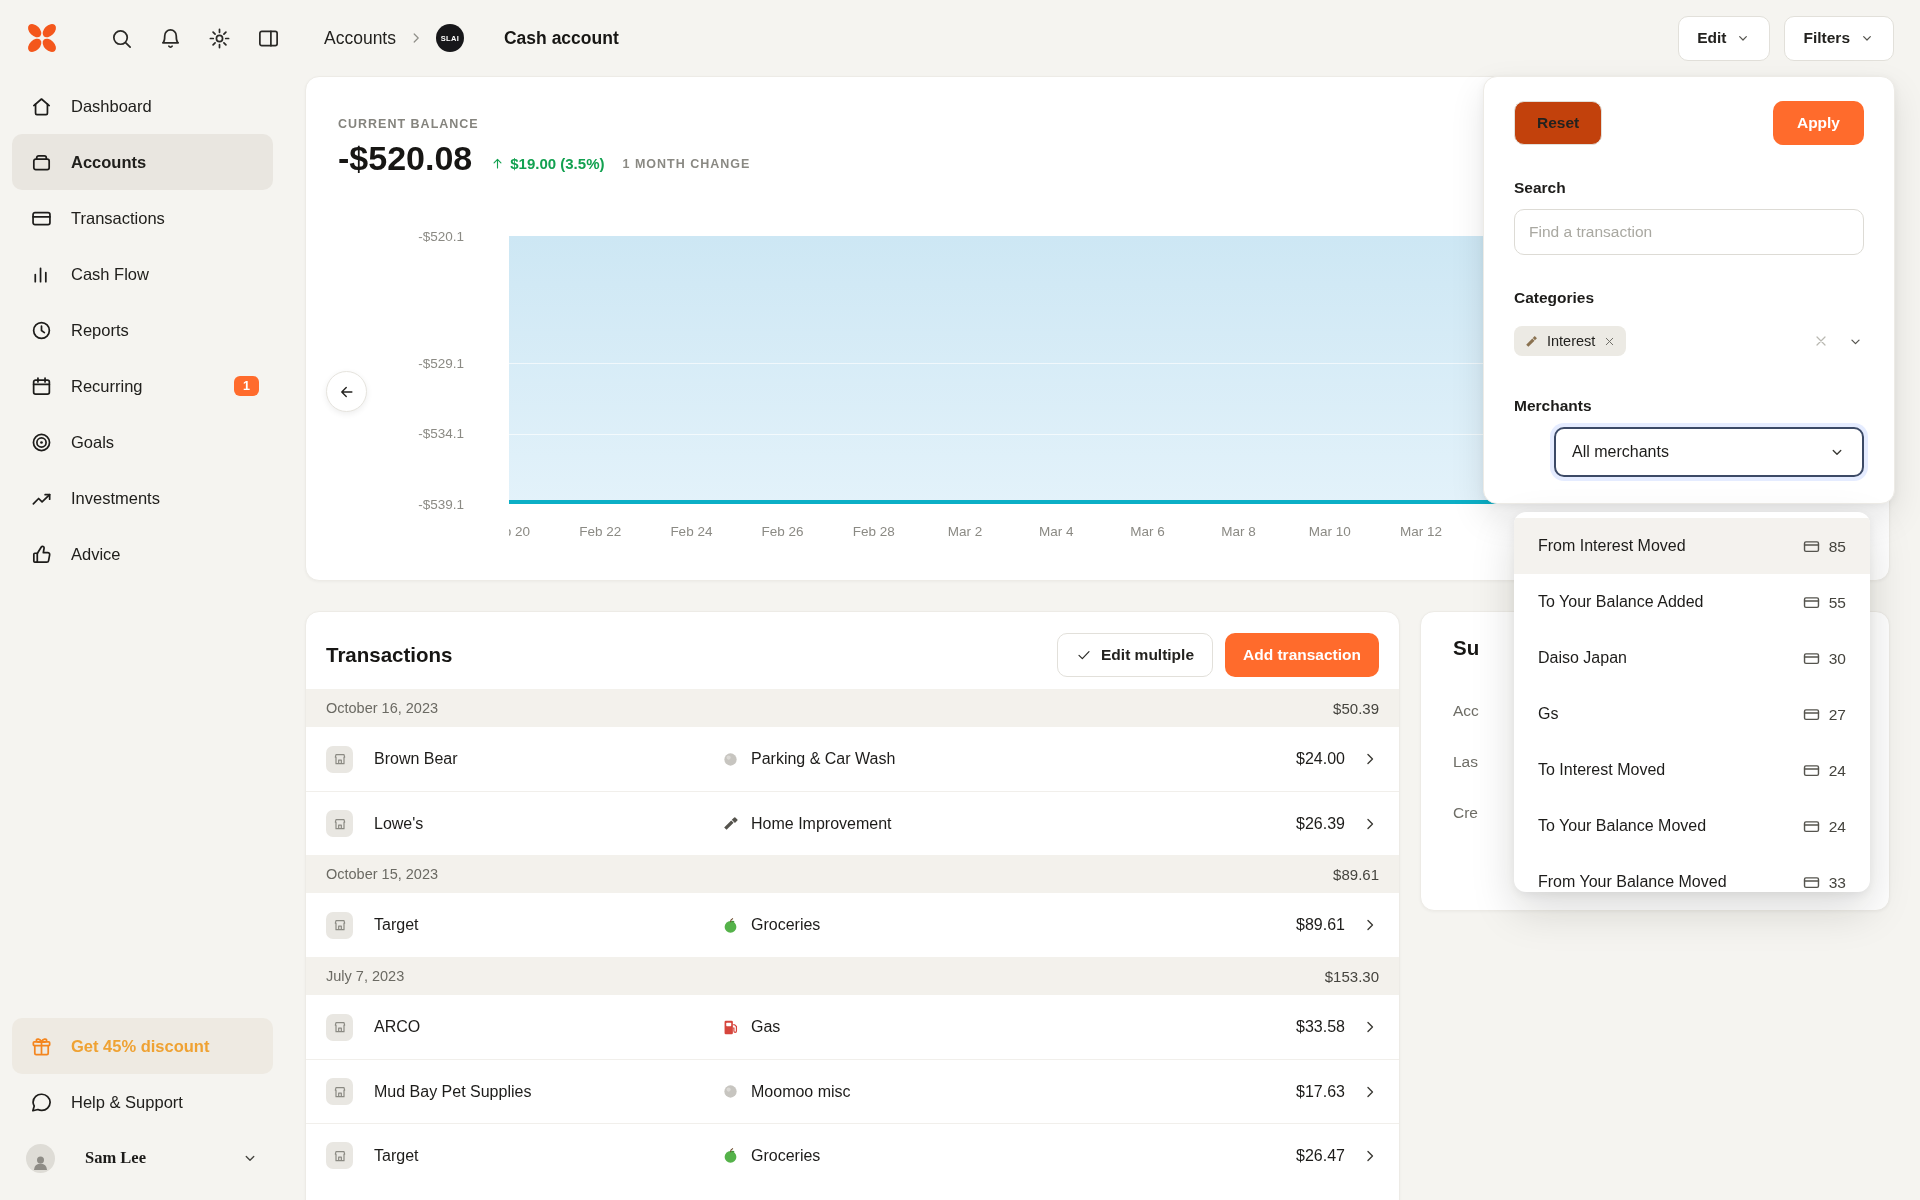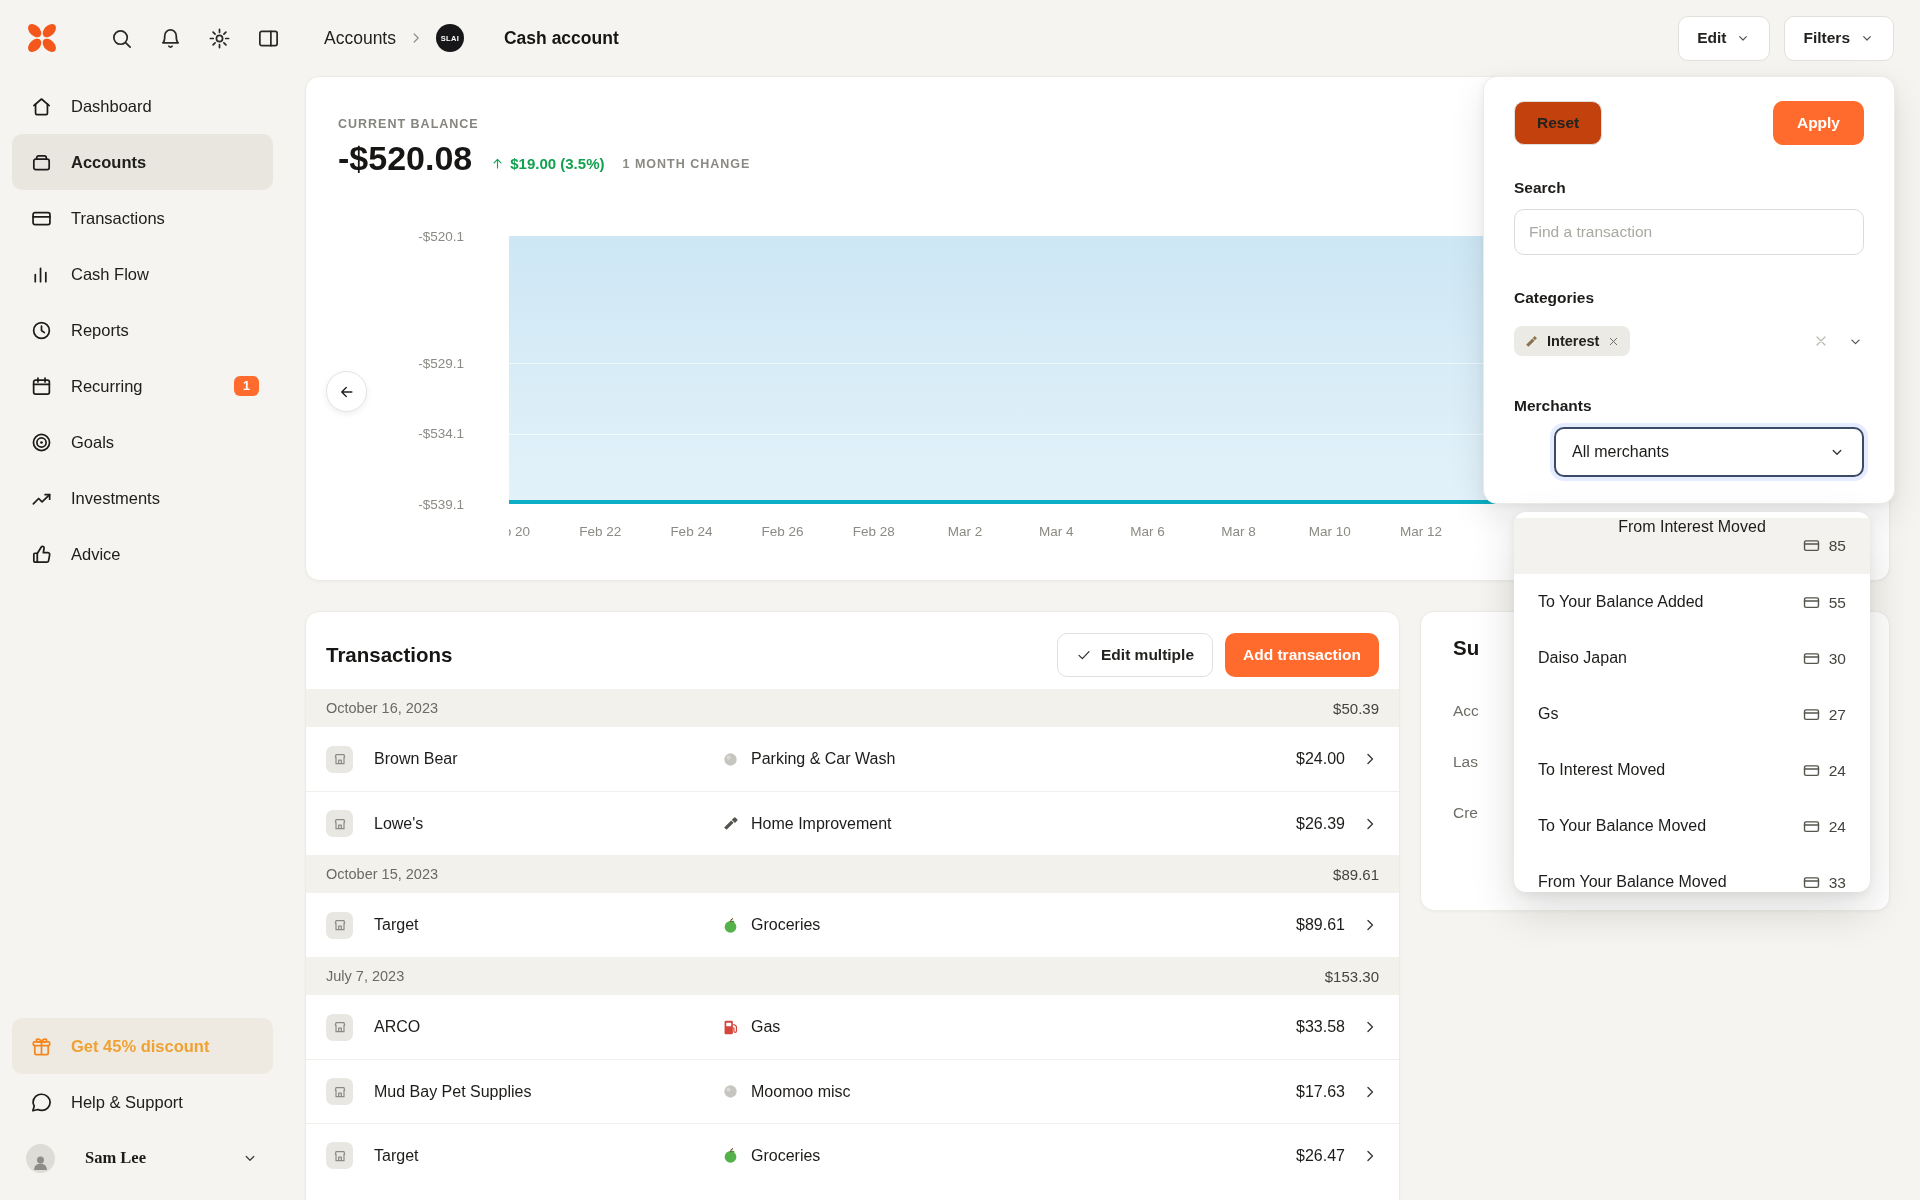--- a/index.html
+++ b/index.html
@@ -111,37 +111,37 @@
   .btn-reset { height:44px; padding:0 22px; background:#c2410c; border:1px solid #e2e0da; border-radius:10px;
     font-size:15.5px; font-weight:600; color:#23221f; cursor:pointer; font-family:inherit; }
   .btn-apply { height:44px; padding:0 24px; background:#ff6b2c; border:none; border-radius:10px;
     font-size:15.5px; font-weight:700; color:#fff; cursor:pointer; font-family:inherit; }
   .f-label { margin-top:34px; font-size:15.5px; font-weight:600; color:#1d1c1a; }
   .f-search { margin-top:12px; width:100%; height:46px; border:1px solid #dddbd5; border-radius:10px;
     padding:0 14px; font-size:15.5px; font-family:inherit; color:#1d1c1a; background:#fff; outline:none; }
   .f-search::placeholder { color:#a9a8a1; }
   .chip-row { margin-top:12px; height:44px; display:flex; align-items:center; }
   .chip { display:flex; align-items:center; gap:8px; background:#eceae4; border-radius:8px; padding:7px 10px;
-    font-size:14.5px; font-weight:700; color:#23221f; cursor:pointer; }
+    font-size:14.5px; font-weight:400; color:#23221f; cursor:pointer; }
   .chip .icon { width:15px; height:15px; }
   .chip-x { width:13px; height:13px; color:#6d6c65; cursor:pointer; }
   .chip-controls { margin-left:auto; display:flex; align-items:center; gap:18px; }
   .clear-x { width:16px; height:16px; color:#b9b8b1; cursor:pointer; }
   .chip-chev { width:17px; height:17px; color:#55544e; cursor:pointer; }
   .merchants-select { margin-top:12px; height:50px; border:2px solid #3c4a66; border-radius:10px;
     box-shadow:0 0 0 4px rgba(92,138,255,.16); display:flex; align-items:center; padding:0 16px;
     font-size:16px; color:#1d1c1a; cursor:pointer; background:#fff;margin-left:40px; }
   .merchants-select .chev { margin-left:auto; width:18px; height:18px; color:#3a3934; }
 
   
   .merchants-dropdown { position:absolute; left:1514px; top:512px; width:356px; height:380px; background:#fff;
     border-radius:12px; box-shadow:0 18px 44px rgba(20,20,15,.15), 0 3px 10px rgba(20,20,15,.06);
     overflow:hidden; z-index:6; padding:6px 0; }
   .dd-item { height:56px; display:flex; align-items:center; padding:0 24px; font-size:16px; color:#1d1c1a; cursor:pointer; }
-  .dd-item.selected { background:#f4f2ee;flex-direction:column; }
+  .dd-item.selected { background:#f4f2ee; }
   .dd-right { margin-left:auto; display:flex; align-items:flex-end; gap:8px; }
   .dd-card { width:19px; height:19px; color:#55544e; }
   .dd-count { font-size:15.5px; color:#45443e; }
 </style>
 </head>
 <body>
 
 <div class="app">
 
   <header class="topbar">

